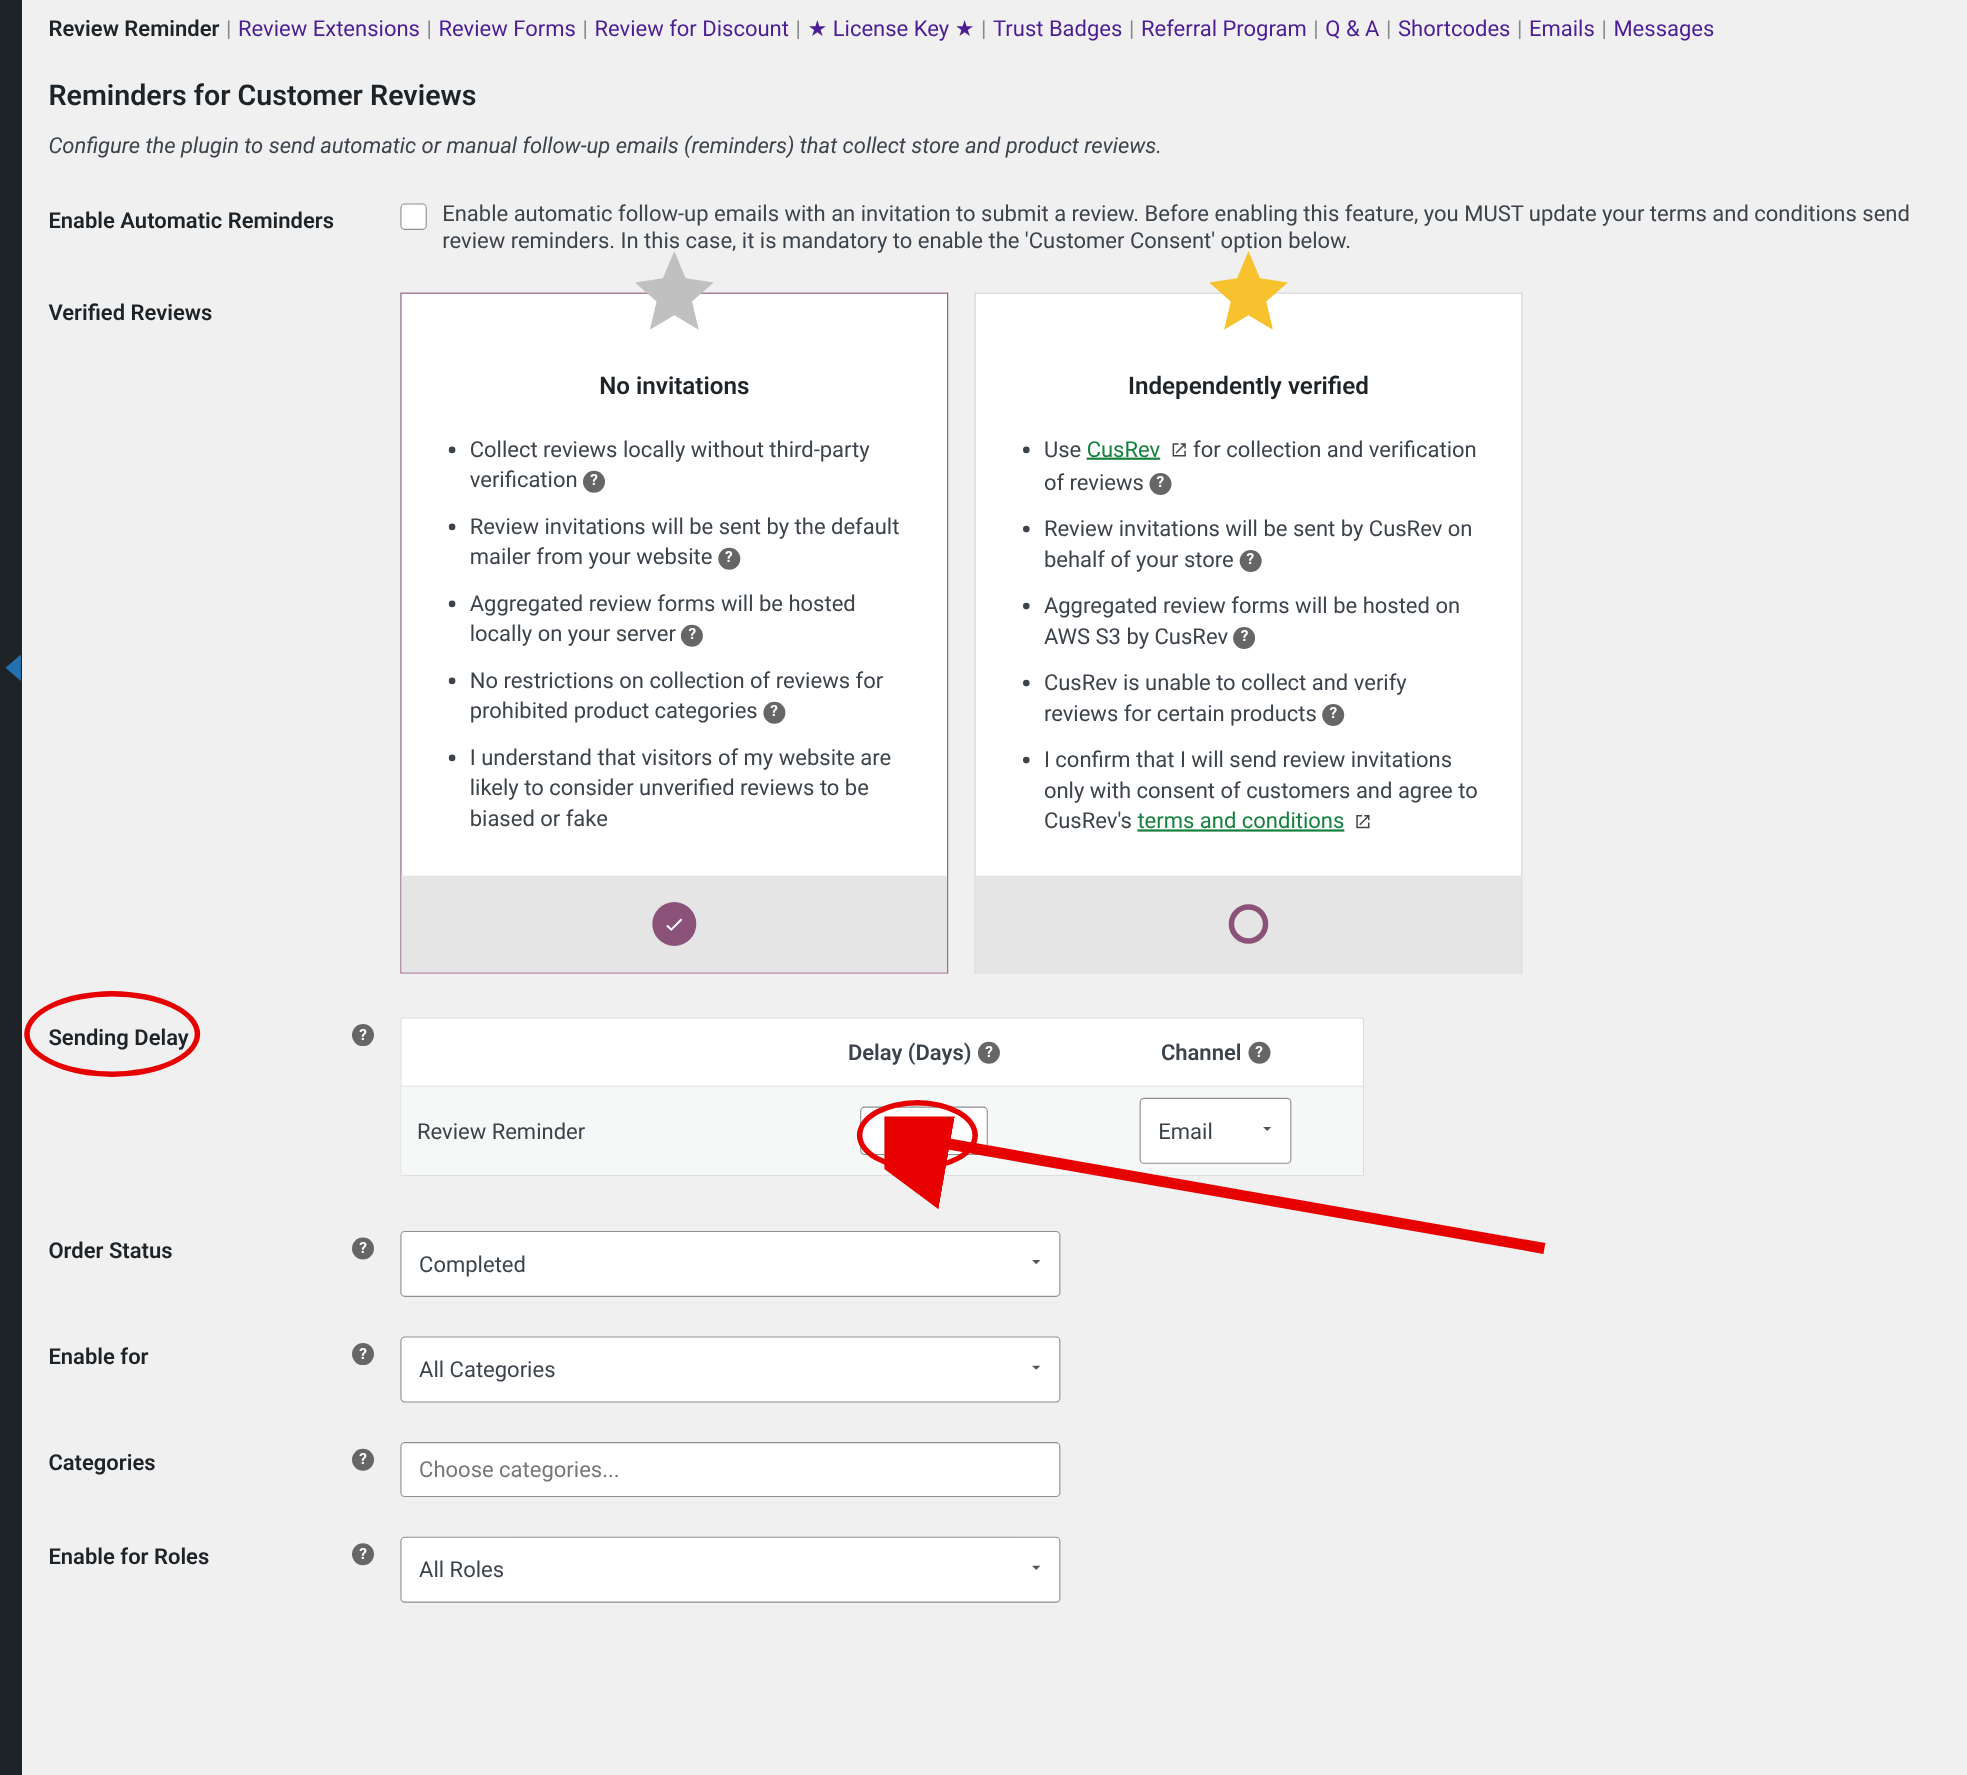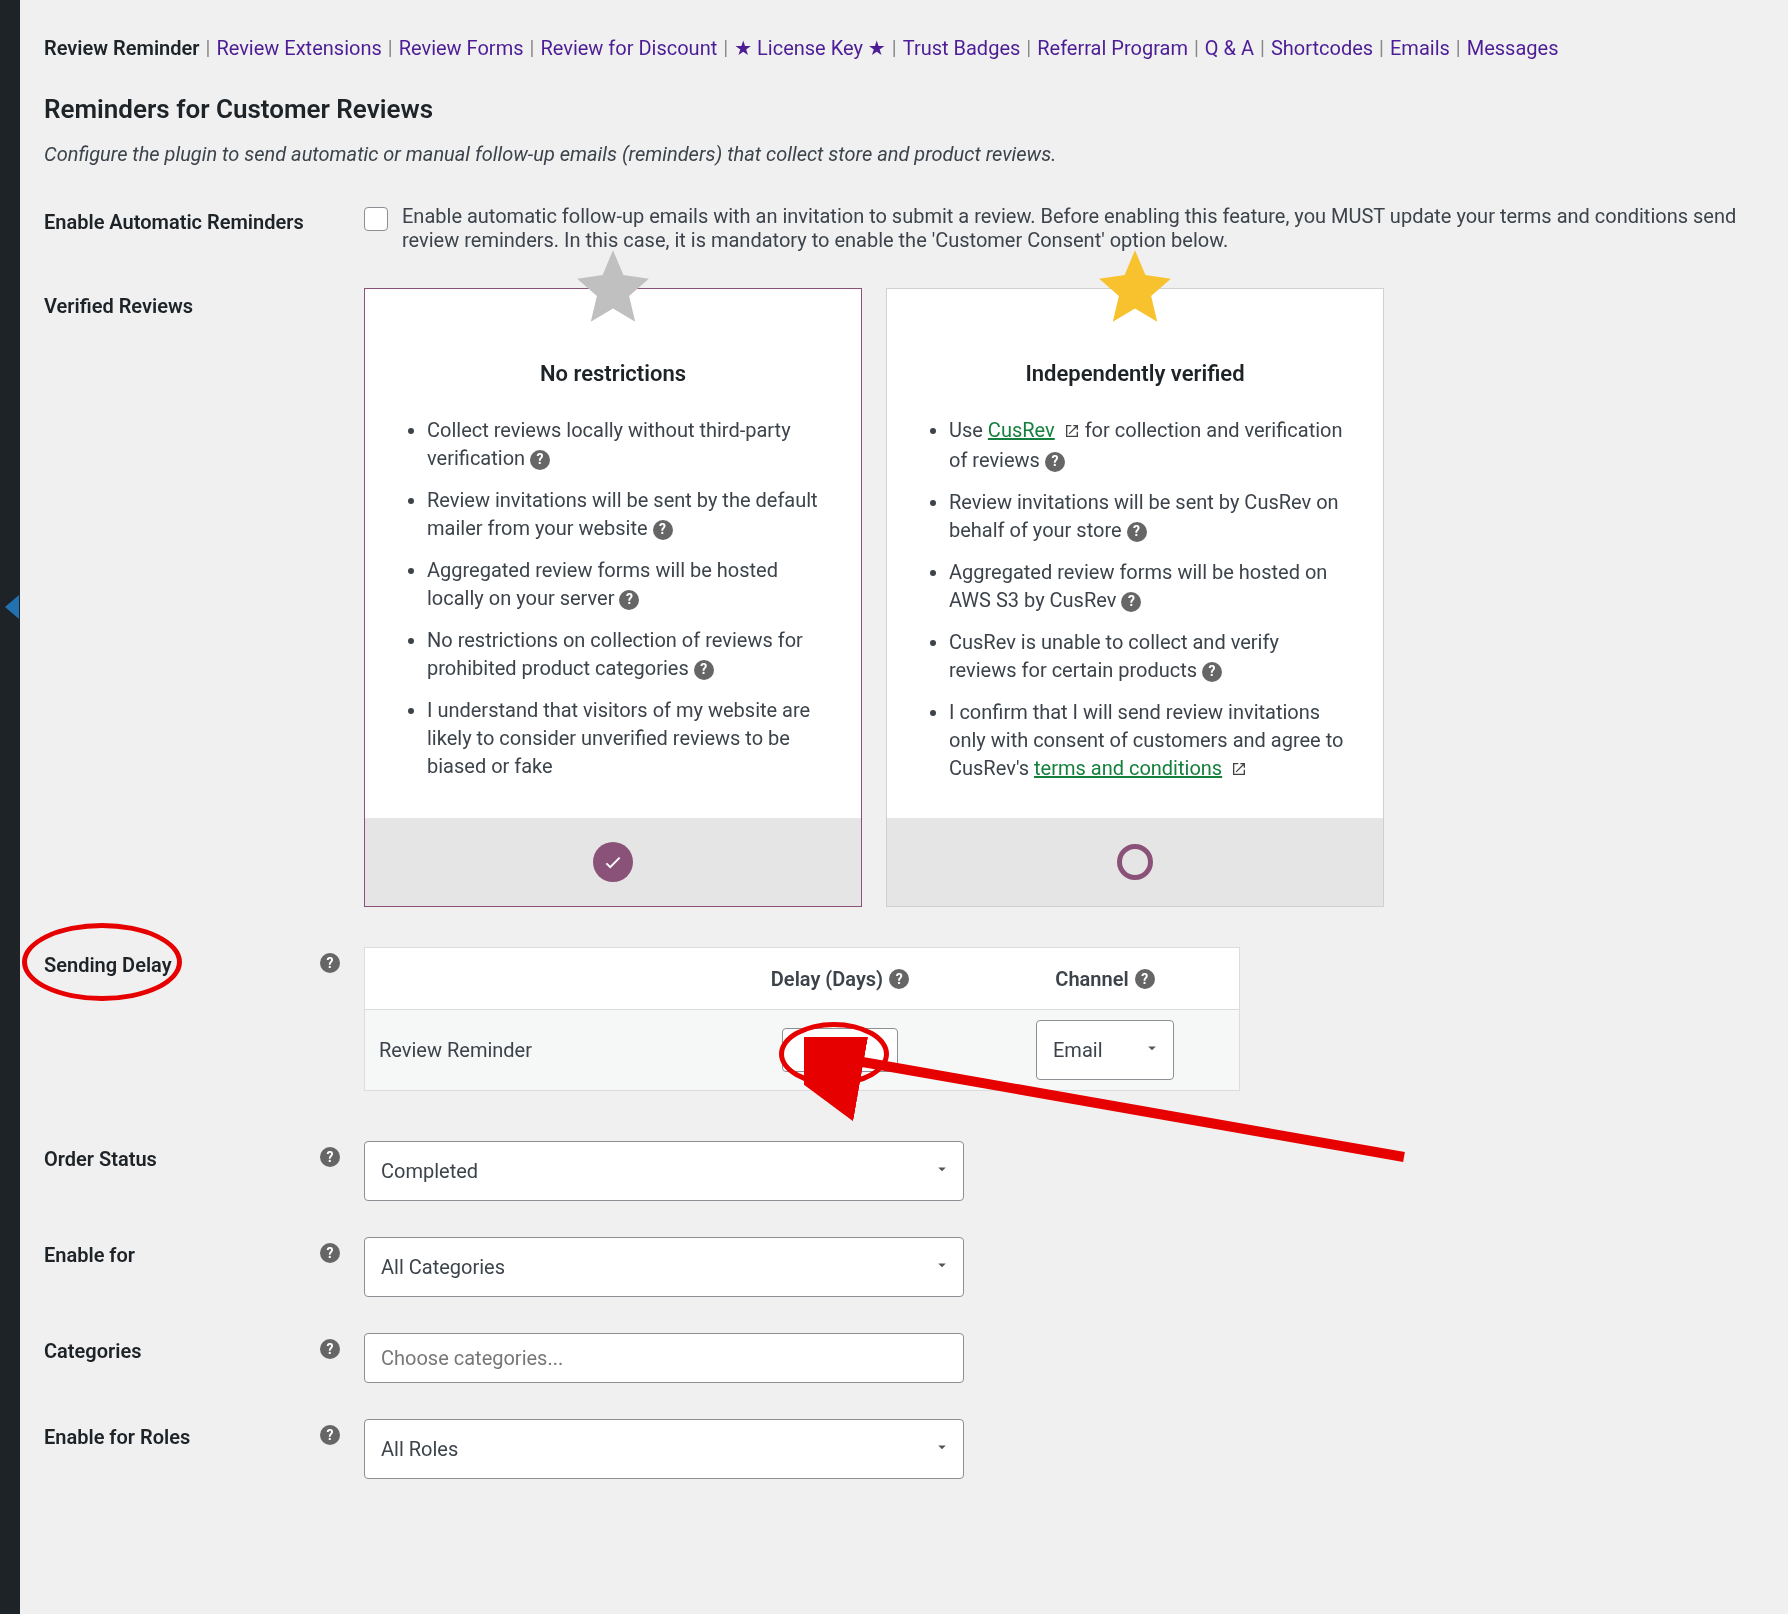--- a/index.html
+++ b/index.html
@@ -23,21 +23,20 @@
     top: 595px;
     width: 0; height: 0;
     border-top: 12px solid transparent;
     border-bottom: 12px solid transparent;
     border-right: 14px solid #2271b1;
   }
   .content {
     margin-left: 20px;
     padding: 12px 24px 40px 24px;
     background: #f0f0f1;
-    margin-top: 22px;
   }
   .tabs {
     display: flex;
     flex-wrap: wrap;
     gap: 0;
     font-size: 20px;
     line-height: 28px;
     padding-bottom: 16px;
   }
   .tabs .sep { color: #888; margin: 0 6px; }
@@ -271,21 +270,21 @@
     <div class="field">
       <div class="cards">
 
         <div class="card selected">
           <div class="card-star">
             <svg width="90" height="86" viewBox="0 0 24 24">
                 <path fill="#c0c0c0" d="M12 2l2.9 6.9L22 10l-5.5 4.8L18.2 22 12 18.3 5.8 22l1.7-7.2L2 10l7.1-1.1z"></path>
               </svg>
           </div>
           <div class="card-body">
-            <div class="card-title">No restrictions</div>
+            <div class="card-title">No invitations</div>
             <ul>
               <li><span>Collect reviews locally without third-party verification</span> <span class="help">?</span></li>
               <li><span>Review invitations will be sent by the default mailer from your website</span> <span class="help">?</span></li>
               <li><span>Aggregated review forms will be hosted locally on your server</span> <span class="help">?</span></li>
               <li><span>No restrictions on collection of reviews for prohibited product categories</span> <span class="help">?</span></li>
               <li><span>I understand that visitors of my website are likely to consider unverified reviews to be biased or fake</span></li>
             </ul>
           </div>
           <div class="card-footer">
             <div class="check-circle">

